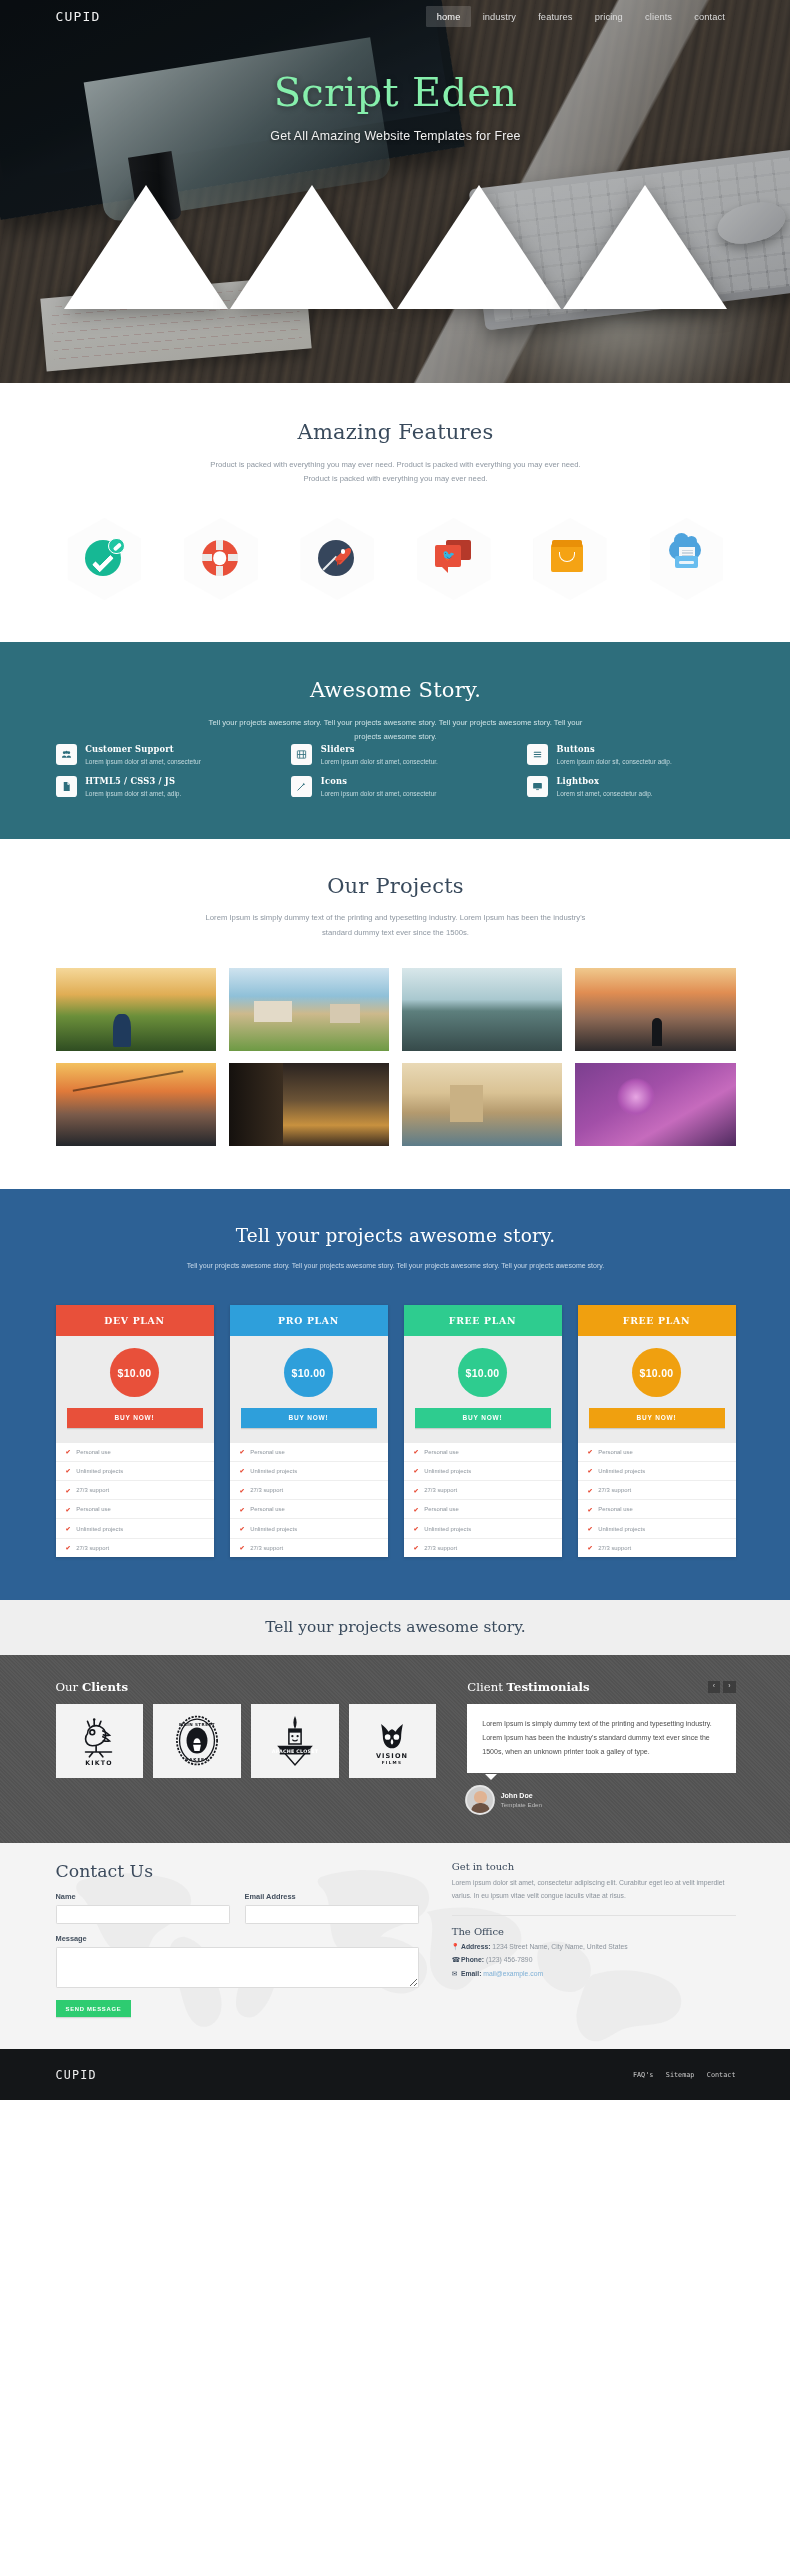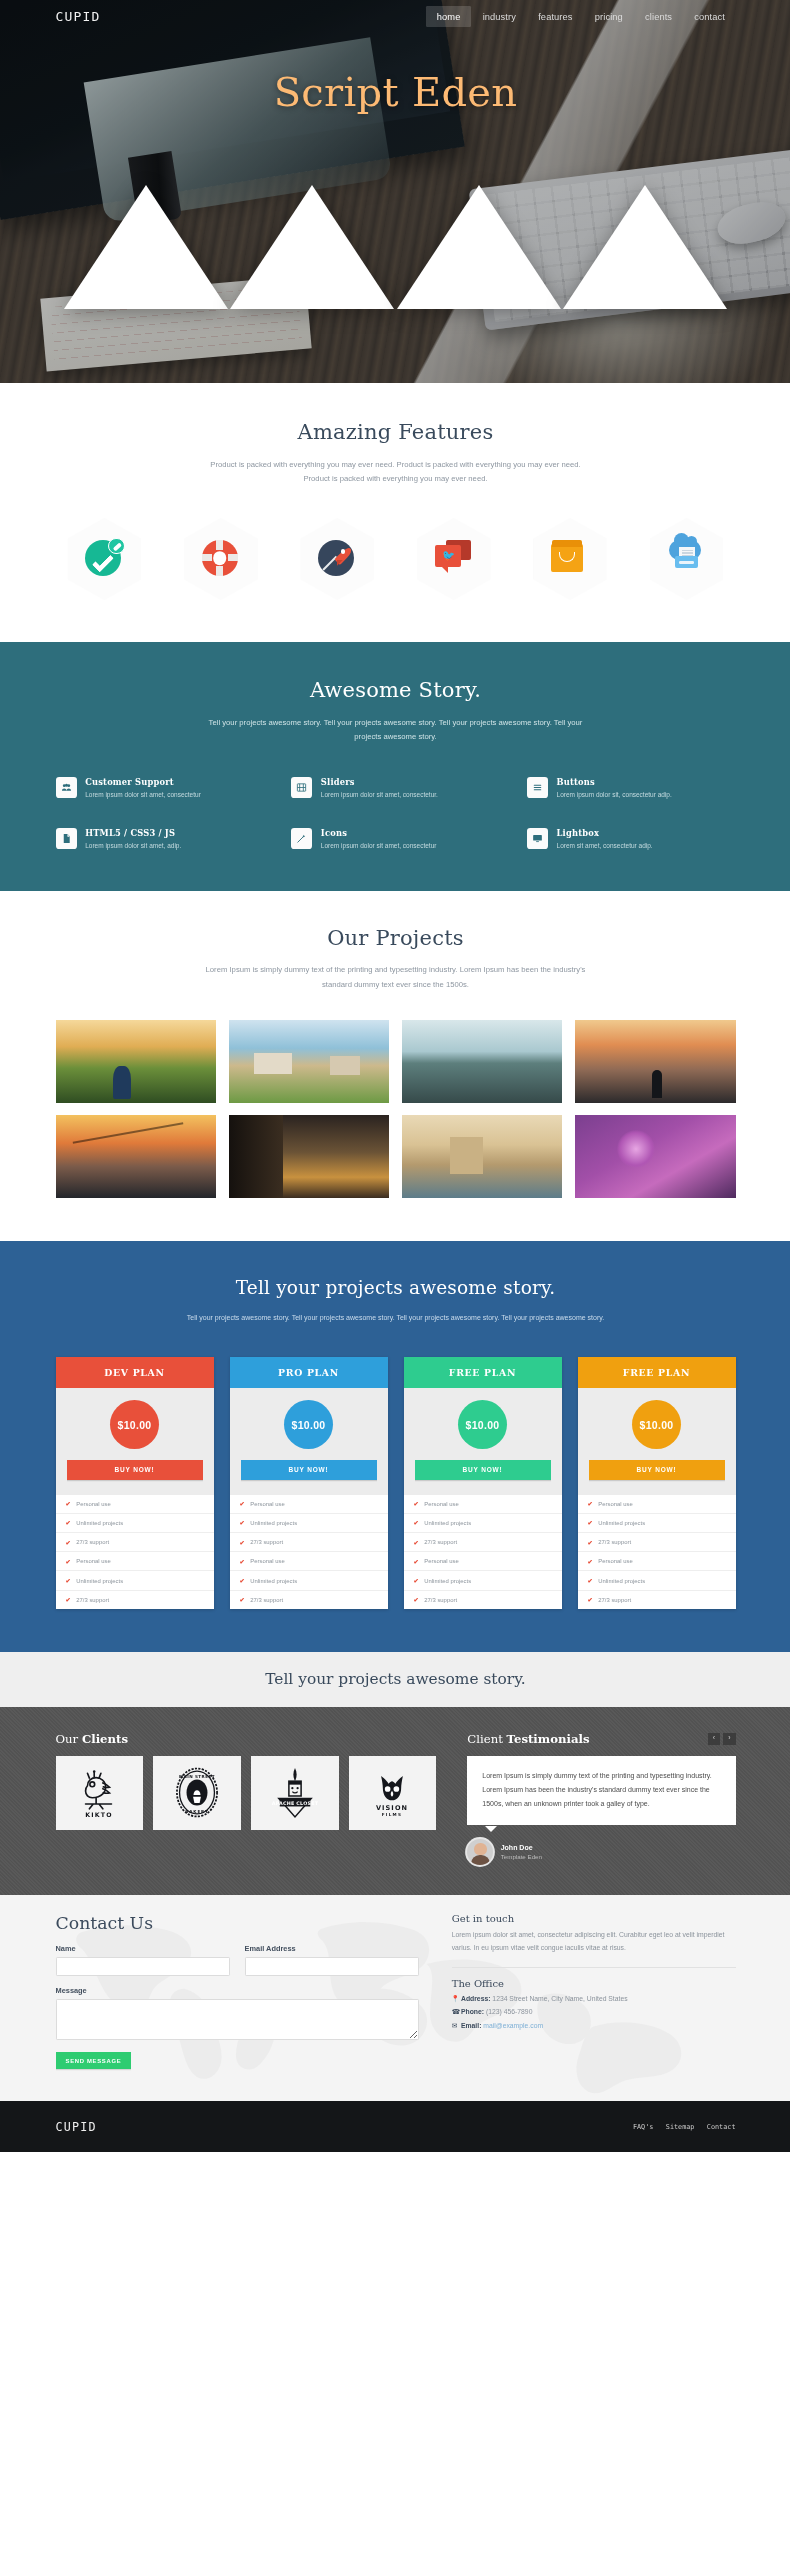--- a/index.html
+++ b/index.html
@@ -96,21 +96,21 @@
   .nav-menu { margin-left:auto; display:flex; align-items:center; gap: 1.2px; }
   .nav-menu a {
     color: #dcdcdc; text-decoration:none; font-size: 9.3px;
     padding: 5.6px 10.5px; border-radius: 1.2px; letter-spacing:0.1px;
   }
   .nav-menu a.active { background: rgba(255,255,255,0.16); color:#fff; }
 
   .hero-center { position:absolute; z-index:15; top:69px; left:0; right:0; text-align:center; }
   .hero-title {
     font-family:"DejaVu Serif", serif; font-weight:400;
-    font-size: 40px; color:#fdba74; letter-spacing:0.3px;
+    font-size: 40px; color:#86efac; letter-spacing:0.3px;
     text-shadow: 0 1.2px 6.2px rgba(0,0,0,.45);
   }
   .hero-sub { margin-top:13.6px; font-size: 12.4px; color:#f0f0f0; letter-spacing:0.2px;
     text-shadow:0 0.6px 3.7px rgba(0,0,0,.5); }
 
   .hero-slider { position:absolute; z-index:15; left:0; right:0; top: 185px; display:flex;
      justify-content:center; gap: 2.5px; }
   .tri {
     width: 0; height: 0;
     border-left: 82px solid transparent;
@@ -184,21 +184,21 @@
   .ic-cloud .c:after{content:"";position:absolute;right:3.7px;top:-3.7px;width:11px;height:11px;border-radius:50%;background:#4ea3dd;}
   .ic-cloud .paper{position:absolute;left:11.7px;top:7.4px;width:16px;height:11px;background:#f4f7f9;z-index:2;}
   .ic-cloud .paper i{position:absolute;left:2.5px;width:11px;height:1.2px;background:#c9d6e0;display:block;}
   .ic-cloud .tray{position:absolute;left:7.4px;top:16px;width:23.5px;height:12.4px;background:#68bdef;border-radius:1.9px;z-index:3;}
   .ic-cloud .tray:after{content:"";position:absolute;left:4.3px;top:5px;width:15px;height:2.5px;background:#eaf4fb;border-radius:1.2px;}
 
   
   #story { background:#2e6e7c; padding: 36px 9px 40px; }
   #story .sec-title { color:#fff; }
   #story .sec-sub { color: #cfe3e6; }
-  .story-grid { display:grid; grid-template-columns: repeat(3, 1fr); gap: 28px 27px; margin-top: 33px; }
+  .story-grid { display:grid; grid-template-columns: repeat(3, 1fr); gap: 9px 27px; }
   .sitem { display:flex; gap: 8.7px; align-items:flex-start; }
   .sbox {
     width: 21px; height: 21px; background:#fbfbfb; border-radius:3.1px; flex: 0 0 21px;
     display:flex; align-items:center; justify-content:center; color:#2e6e7c;
   }
   .sitem h4 { font-family:"DejaVu Serif", serif; font-size: 8.3px; font-weight:700; color:#fff; margin-bottom:3.1px; letter-spacing:0.2px; }
   .sitem p { font-size: 6.5px; color:#c4dbdf; line-height:1.5; }
   .sglyph { width:11px; height:11px; display:block; }
 
   
@@ -351,20 +351,21 @@
         <a href="#">features</a>
         <a href="#">pricing</a>
         <a href="#">clients</a>
         <a href="#">contact</a>
       </nav>
     </div>
   </div>
 
   <div class="hero-center">
     <div class="hero-title">Script Eden</div>
+    <div class="hero-sub">Get All Amazing Website Templates for Free</div>
   </div>
 
   <div class="hero-slider">
     <div class="tri"></div>
     <div class="tri"></div>
     <div class="tri"></div>
     <div class="tri"></div>
   </div>
 </section>
 

